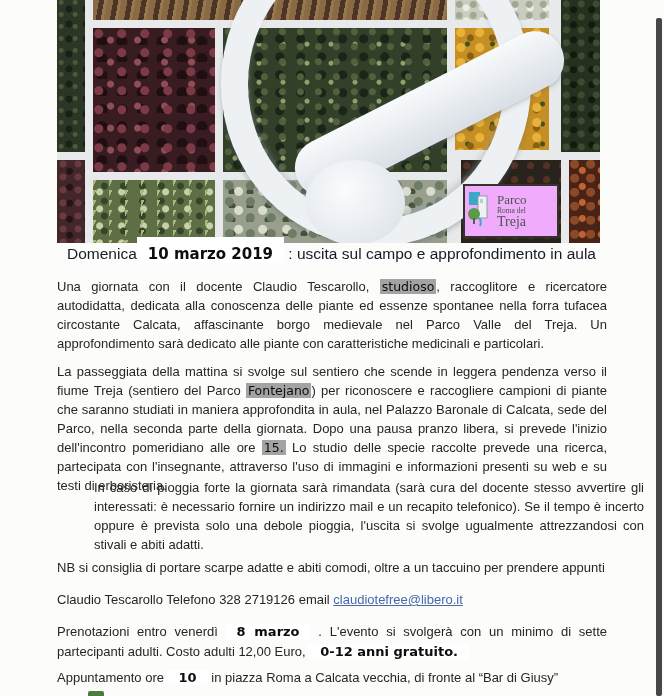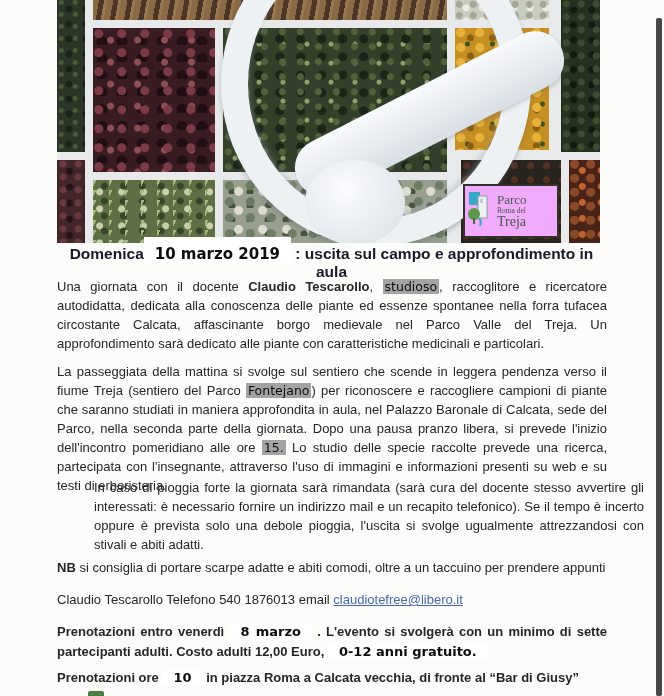--- a/index.html
+++ b/index.html
@@ -83,21 +83,21 @@
   
   .title{position:absolute;left:57px;top:245px;width:549px;z-index:6;
     text-align:center;font-weight:bold;font-size:15.5px;color:#191928;}
   .para{position:absolute;left:57px;width:550px;font-size:13px;line-height:19px;
     text-align:justify;color:#262626;}
   #p1{top:277px;} #p2{top:362px;} #p3{top:478px;margin-left:37px;}
   #nb{top:558px;text-align:left;}
   #contact{top:590px;text-align:left;}
   #pren{top:622px;font-weight:bold;line-height:20px;}
   #appunt{top:668px;font-weight:bold;text-align:left;}
-  .seg-b{font-weight:bold;}
+  .seg-b{font-weight:normal;}
   .seg-p{font-family:"DejaVu Sans",sans-serif;font-size:12.5px;background:#a3a3a3;
     padding:0 2px;color:#0d0d0d;}
   .seg-pb{font-family:"DejaVu Sans",sans-serif;font-weight:bold;background:#fff;
     padding:0 11px;color:#0d0d0d;}
   .title .seg-pb{font-size:15px;box-shadow:0 -8px 0 0 #ffffff;position:relative;}
   .seg-l{color:#4569ae;text-decoration:underline;cursor:pointer;}
   
   .scan-edge{position:absolute;right:2px;top:18px;width:6px;height:678px;
     background:#474747;border-radius:2px;}
   .green-mark{position:absolute;left:88px;top:691px;width:16px;height:5px;
@@ -142,18 +142,18 @@
     </span>
   </div>
 </div>
 
 <div class="title"><span class="seg-b">Domenica</span><span class="seg-pb">10 marzo 2019</span><span class="seg-b"> : uscita sul campo e approfondimento in aula</span></div>
 
 <div class="para" id="p1"><span class="seg-n">Una giornata con il docente </span><span class="seg-b">Claudio Tescarollo</span><span class="seg-n">, </span><span class="seg-p">studioso</span><span class="seg-n">, raccoglitore e ricercatore autodidatta, dedicata alla conoscenza delle piante ed essenze spontanee nella forra tufacea circostante Calcata, affascinante borgo medievale nel Parco Valle del Treja. Un approfondimento sarà dedicato alle piante con caratteristiche medicinali e particolari.</span></div>
 <div class="para" id="p2"><span class="seg-n">La passeggiata della mattina si svolge sul sentiero che scende in leggera pendenza verso il fiume Treja (sentiero del Parco </span><span class="seg-p">Fontejano</span><span class="seg-n">) per riconoscere e raccogliere campioni di piante che saranno studiati in maniera approfondita in aula, nel Palazzo Baronale di Calcata, sede del Parco, nella seconda parte della giornata. Dopo una pausa pranzo libera, si prevede l'inizio dell'incontro pomeridiano alle ore </span><span class="seg-p">15.</span><span class="seg-n"> Lo studio delle specie raccolte prevede una ricerca, partecipata con l'insegnante, attraverso l'uso di immagini e informazioni presenti su web e su testi di erboristeria.</span></div>
 <div class="para" id="p3"><span class="seg-n">In caso di pioggia forte la giornata sarà rimandata (sarà cura del docente stesso avvertire gli interessati: è necessario fornire un indirizzo mail e un recapito telefonico). Se il tempo è incerto oppure è prevista solo una debole pioggia, l'uscita si svolge ugualmente attrezzandosi con stivali e abiti adatti.</span></div>
 <div class="para" id="nb"><span class="seg-b">NB</span><span class="seg-n"> si consiglia di portare scarpe adatte e abiti comodi, oltre a un taccuino per prendere appunti</span></div>
-<div class="para" id="contact"><span class="seg-n">Claudio Tescarollo Telefono 540 1876013 email  </span><span class="seg-l">claudiotefree@libero.it</span></div>
+<div class="para" id="contact"><span class="seg-n">Claudio Tescarollo Telefono 328 2719126 email  </span><span class="seg-l">claudiotefree@libero.it</span></div>
 <div class="para" id="pren"><span class="seg-b">Prenotazioni entro venerdì  </span><span class="seg-pb">8 marzo</span><span class="seg-b">  . L'evento si svolgerà con un minimo di sette partecipanti adulti. Costo adulti 12,00 Euro, </span><span class="seg-pb">0-12 anni gratuito.</span></div>
-<div class="para" id="appunt"><span class="seg-b">Prenotazioni ore  </span><span class="seg-pb">10</span><span class="seg-b">  in piazza Roma a Calcata vecchia, di fronte al “Bar di Giusy”</span></div>
+<div class="para" id="appunt"><span class="seg-b">Appuntamento ore  </span><span class="seg-pb">10</span><span class="seg-b">  in piazza Roma a Calcata vecchia, di fronte al “Bar di Giusy”</span></div>
 
 <div class="scan-edge"></div>
 <div class="green-mark"></div>
 
 </body></html>

